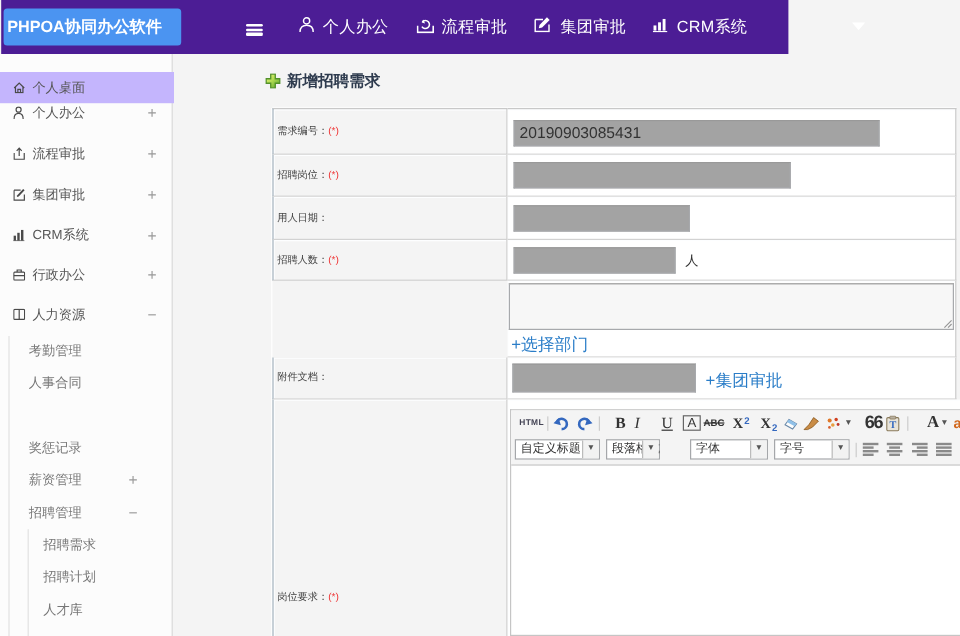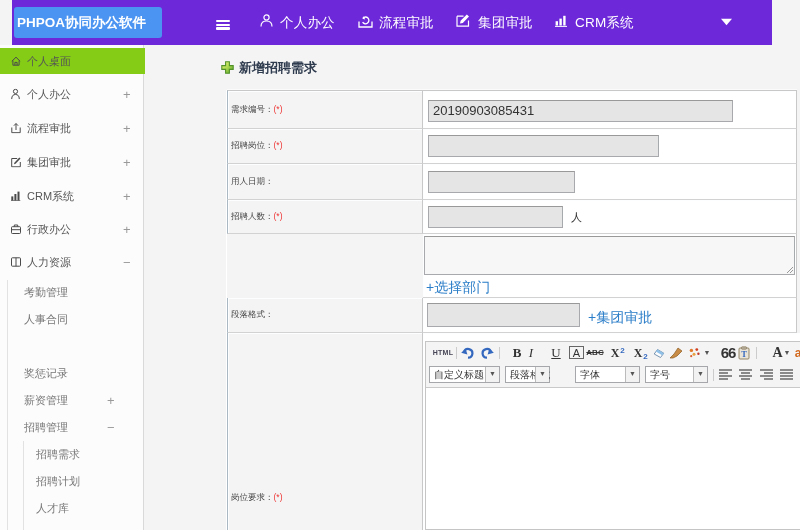--- a/index.html
+++ b/index.html
@@ -1,18 +1,18 @@
 <!DOCTYPE html>
 <html><head><meta charset="utf-8"><style>
 *{margin:0;padding:0;box-sizing:border-box}
 html,body{width:800px;height:530px;overflow:hidden;font-family:"Liberation Sans",sans-serif;background:#f4f4f4}
 .abs{position:absolute}
 #page{position:relative;width:800px;height:530px;background:#f4f4f4;overflow:hidden}
 
-#hdr{position:absolute;left:12px;top:0;width:760px;height:45px;background:#6d28d9}
+#hdr{position:absolute;left:1px;top:0;width:656px;height:45px;background:#4c1d95}
 #logo{position:absolute;left:2px;top:7px;width:148px;height:31px;background:#4b94f1;border-radius:3px}
 #logotext{position:absolute;left:5px;top:7px;width:148px;line-height:31px;color:#fff;font-weight:bold;font-size:13.5px}
 .nav{position:absolute;top:0;height:45px;line-height:45px;color:#fff;font-size:13.5px;letter-spacing:0.2px}
 .bar{position:absolute;width:13.5px;height:2.3px;background:#fff;border-radius:1px;left:204px}
 
 #side{position:absolute;left:0;top:45px;width:144px;height:485px;background:#fcfcfc;border-right:1px solid #d9d9d9}
 .mi{position:absolute;left:0;width:145px;height:34px;color:#555;font-size:11px}
 .mi .txt{position:absolute;left:27px;top:50%;transform:translateY(-50%)}
 .mi .pm{position:absolute;left:123px;top:50%;transform:translateY(-50%);color:#999;font-size:13px;font-weight:400}
 .mi svg{position:absolute;left:11px;top:50%;transform:translateY(-50%)}
@@ -20,21 +20,21 @@
 .smi .txt{position:absolute;left:24px;top:50%;transform:translateY(-50%)}
 .smi .pm{position:absolute;left:107px;top:50%;transform:translateY(-50%);color:#999;font-size:13px}
 .ssmi .txt{left:36px}
 .gl{position:absolute;width:1px;background:#e2e2e2}
 
 #title{position:absolute;left:239px;top:61px;font-size:13px;font-weight:bold;color:#2e3b4e;height:14px;line-height:14px}
 .cell-l{position:absolute;left:227px;width:196px;background:#f4f4f4;border-left:1px solid #a9b8c3;border-right:1px solid #c8c8c8;border-bottom:1px solid #d2d2d2;box-shadow:inset 1px 1px 0 #fdfeff}
 .cell-r{position:absolute;left:423px;width:374px;background:#fff;border-right:1px solid #c8c8c8;border-bottom:1px solid #d2d2d2;box-shadow:inset 1px 1px 0 #fdfeff}
 .lab{position:absolute;left:3px;top:50%;transform:translateY(-50%);font-size:8.5px;color:#444;white-space:nowrap}
 .req{color:#e33}
-.inp{position:absolute;background:#e5e5e5;border:1px solid #a7a9ac;border-top-color:#999}
+.inp{position:absolute;background:#a3a3a3;border:1px solid #a7a9ac;border-top-color:#999}
 .lnk{position:absolute;color:#2a7dc8;font-size:14px;white-space:nowrap}
 
 #edit{position:absolute;left:425px;top:341px;width:375px;height:189px;border:1px solid #c5c5c5;border-right:none;background:#fff}
 #toolbar{position:absolute;left:0;top:0;width:375px;height:46px;background:#f4f4f4;border-bottom:1px solid #c9c9c9}
 .ti{position:absolute;top:3px;height:16px;line-height:16px;font-size:12px;color:#333;text-align:center}
 .tsep{position:absolute;top:5px;width:1px;height:12px;background:#ccc}
 .dd{position:absolute;top:24px;height:17px;background:#fff;border:1px solid #a5a7aa}
 .dd .dt{position:absolute;left:4px;top:0;line-height:15px;font-size:10px;color:#333;white-space:nowrap}
 .dd .da{position:absolute;right:0;top:0;width:14px;height:15px;border-left:1px solid #bbb;background:#f2f2f2;text-align:center;line-height:14px;font-size:7px;color:#555}
 .alico{position:absolute;top:27px;width:13px;height:11px}
@@ -70,21 +70,21 @@
         <rect x="8.2" y="0.8" width="2.4" height="9.7" fill="#fff"></rect>
         <path d="M0 11.4 H12" stroke="#fff" stroke-width="1"></path>
       </svg>
     <div class="nav" style="left:563px">CRM系统</div>
     <svg class="abs" style="left:709px;top:18px" width="11" height="8" viewBox="0 0 11 8">
         <path d="M0 0.8 L5.5 7.2 L11 0.8 Z" fill="#fff"></path>
       </svg>
   </div>
 
   <div id="side"></div>
-  <div class="mi" style="top:48px;height:26px;background:#84cc16">
+  <div class="mi" style="top:60px;height:26px;background:#c4b5fd">
     <svg width="10" height="10" viewBox="0 0 10 10">
         <path d="M0.8 5.3 L5 1.2 L9.2 5.3 M1.9 4.6 V9.2 H8.1 V4.6 M3.9 9.2 V6.4 H6.1 V9.2" fill="none" stroke="#4a4a4a" stroke-width="1"></path>
       </svg>
     <span class="txt">个人桌面</span>
     </div>
   <div class="mi" style="top:77px">
     <svg width="9" height="11" viewBox="0 0 9 11">
         <circle cx="4.5" cy="2.9" r="2.1" fill="none" stroke="#4a4a4a" stroke-width="1"></circle>
         <path d="M0.7 10.6 C0.7 7.2 2.3 6 4.5 6 C6.7 6 8.3 7.2 8.3 10.6" fill="none" stroke="#4a4a4a" stroke-width="1"></path>
       </svg>
@@ -203,21 +203,21 @@
     </div>
   <div class="cell-r" style="top:234px;height:64px">
     <div class="inp" style="left:1px;top:2px;width:371px;height:39px;background:#f7f7f7">
       <svg style="position:absolute;right:0;bottom:0" width="8" height="8" viewBox="0 0 8 8">
           <path d="M7 1 L1 7 M7 4 L4 7" stroke="#999" stroke-width="1"></path>
         </svg>
     </div>
     <span class="lnk" style="left:3px;top:45px">+选择部门</span>
     </div>
   <div class="cell-l" style="top:298px;height:35px">
-      <span class="lab">段落格式：</span>
+      <span class="lab">附件文档：</span>
     </div>
   <div class="cell-r" style="top:298px;height:35px">
       <div class="inp" style="left:4px;top:5px;width:153px;height:24px"></div>
     <span class="lnk" style="left:165px;top:11px">+集团审批</span>
     </div>
 
   <div class="cell-l" style="top:333px;height:197px;border-bottom:none">
       <span class="lab" style="top:159px;transform:none">岗位要求：<span class="req">(*)</span></span>
     </div>
   <div class="cell-r" style="top:333px;height:197px;border-bottom:none;border-right:none;width:377px"></div>

